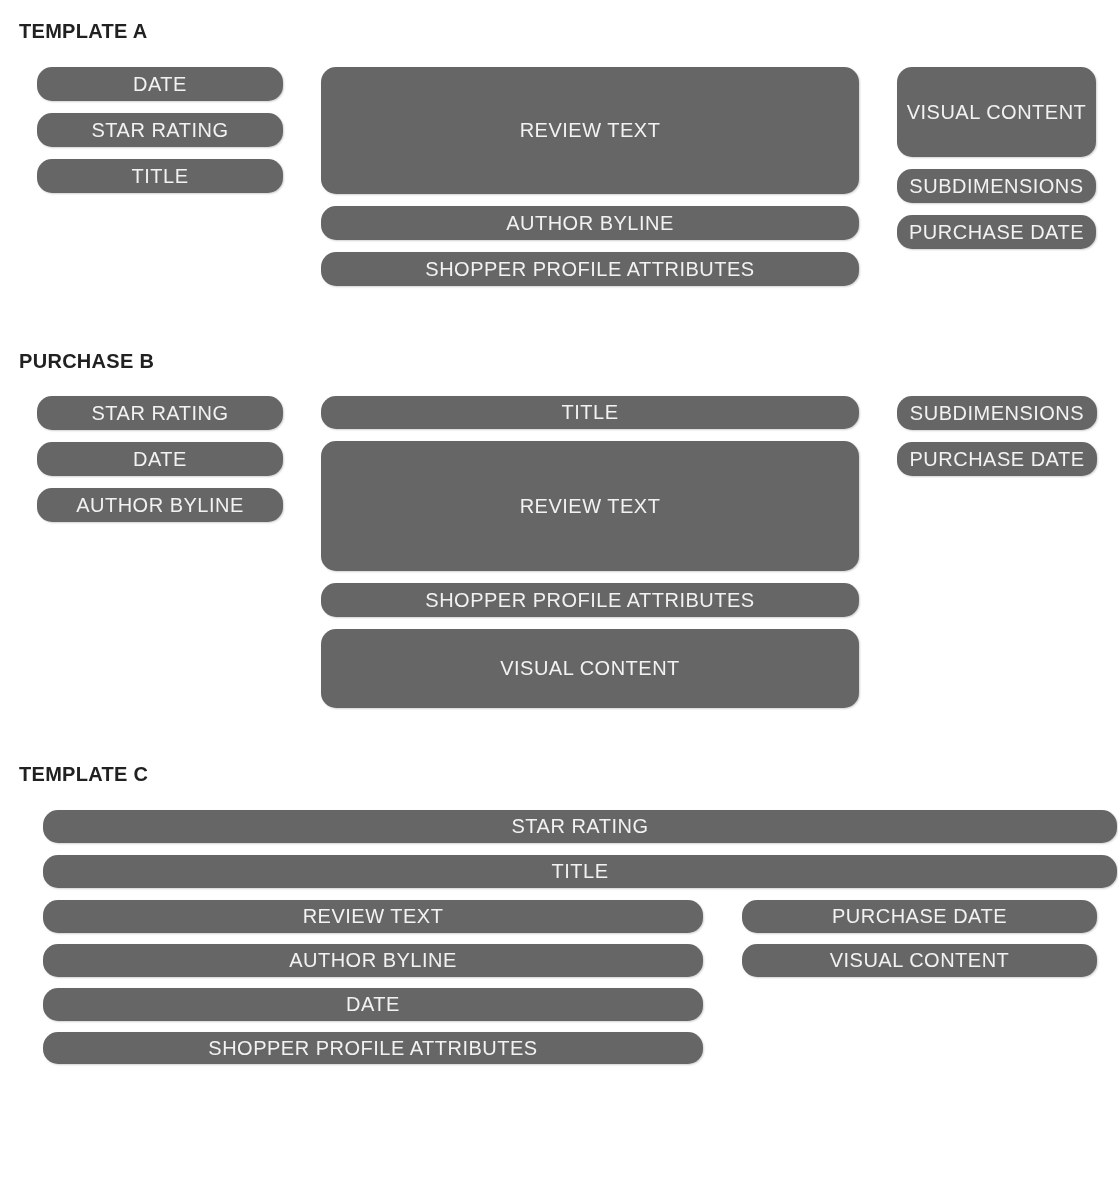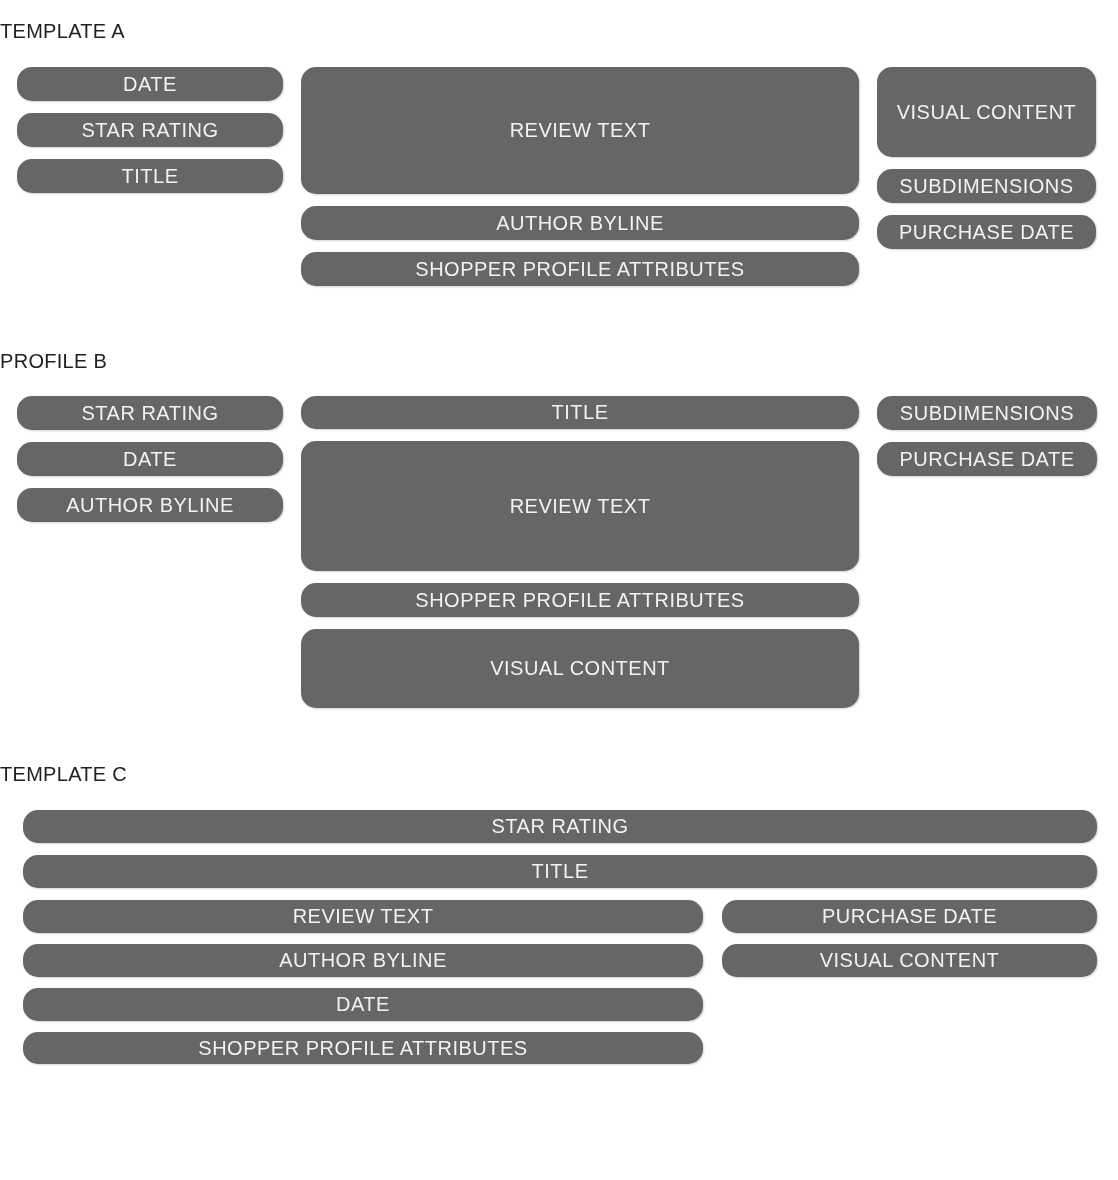--- a/index.html
+++ b/index.html
@@ -14,38 +14,40 @@
     font-family:"Liberation Sans", sans-serif;
     width:1118px;
     height:1180px;
     overflow:hidden;
   }
   .canvas{width:1118px;height:1180px;background:var(--bg);}
 
   .sec-heading{
     font-size:20px;
     line-height:20px;
-    font-weight:normal;
+    font-weight:bold;
     letter-spacing:.3px;
     color:var(--heading);
+    margin-left:19px;
   }
 
   .fbox{
     background:var(--box-fill);
     color:var(--box-text);
     border-radius:15px;
     display:flex;
     align-items:center;
     justify-content:center;
     font-size:20px;
     letter-spacing:.5px;
     white-space:nowrap;
     height:34px;
     flex:0 0 auto;
     box-shadow:1px 1px 2px rgba(0,0,0,0.18);
+    margin-left:20px;
   }
 
   .cols{display:flex;gap:18px;align-items:flex-start;}
   .col{display:flex;flex-direction:column;gap:12px;}
 
   
   .secA .sec-heading{padding-top:21px;}
   .secA .cols{margin-left:17px;margin-top:26px;}
   .secA .col-left{width:266px;}
   .secA .col-mid{width:558px;}
@@ -97,21 +99,21 @@
       </div>
       <div class="col col-right">
         <div class="fbox visual">VISUAL CONTENT</div>
         <div class="fbox">SUBDIMENSIONS</div>
         <div class="fbox">PURCHASE DATE</div>
       </div>
     </div>
   </section>
 
   <section class="secB">
-    <h2 class="sec-heading">PROFILE B</h2>
+    <h2 class="sec-heading">PURCHASE B</h2>
     <div class="cols">
       <div class="col col-left">
         <div class="fbox">STAR RATING</div>
         <div class="fbox">DATE</div>
         <div class="fbox">AUTHOR BYLINE</div>
       </div>
       <div class="col col-mid">
         <div class="fbox title-bar">TITLE</div>
         <div class="fbox review">REVIEW TEXT</div>
         <div class="fbox">SHOPPER PROFILE ATTRIBUTES</div>

